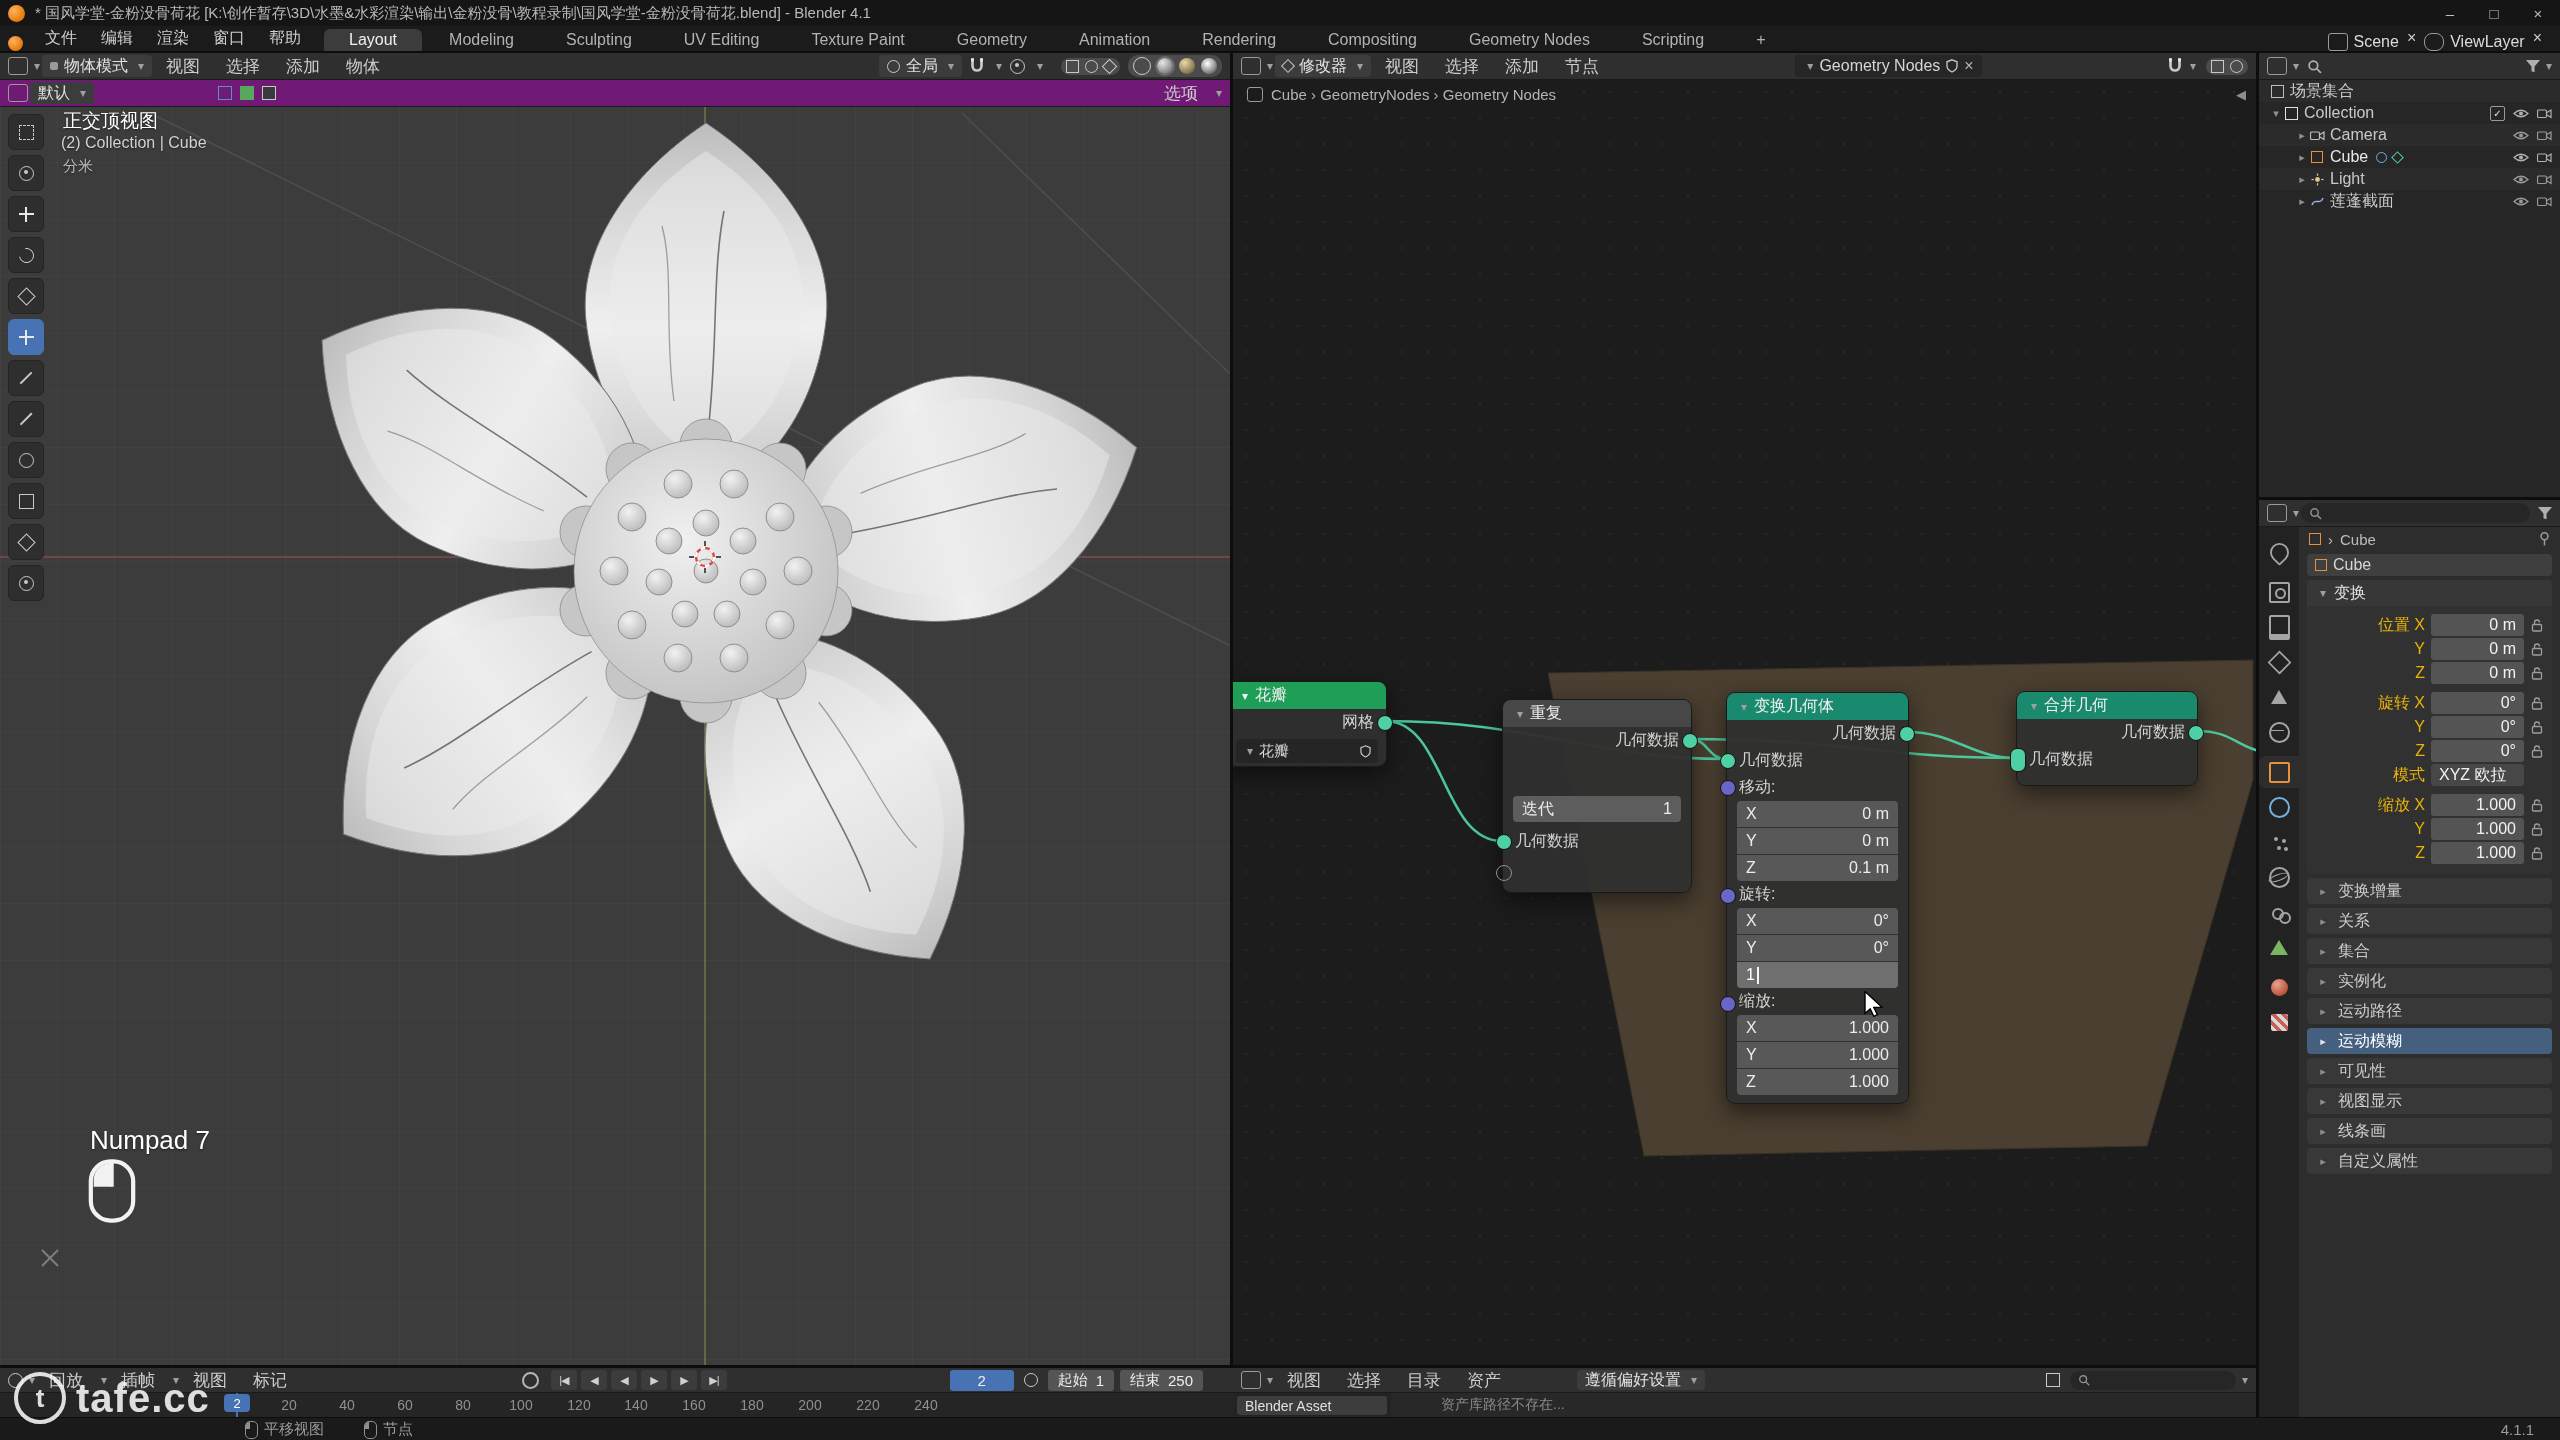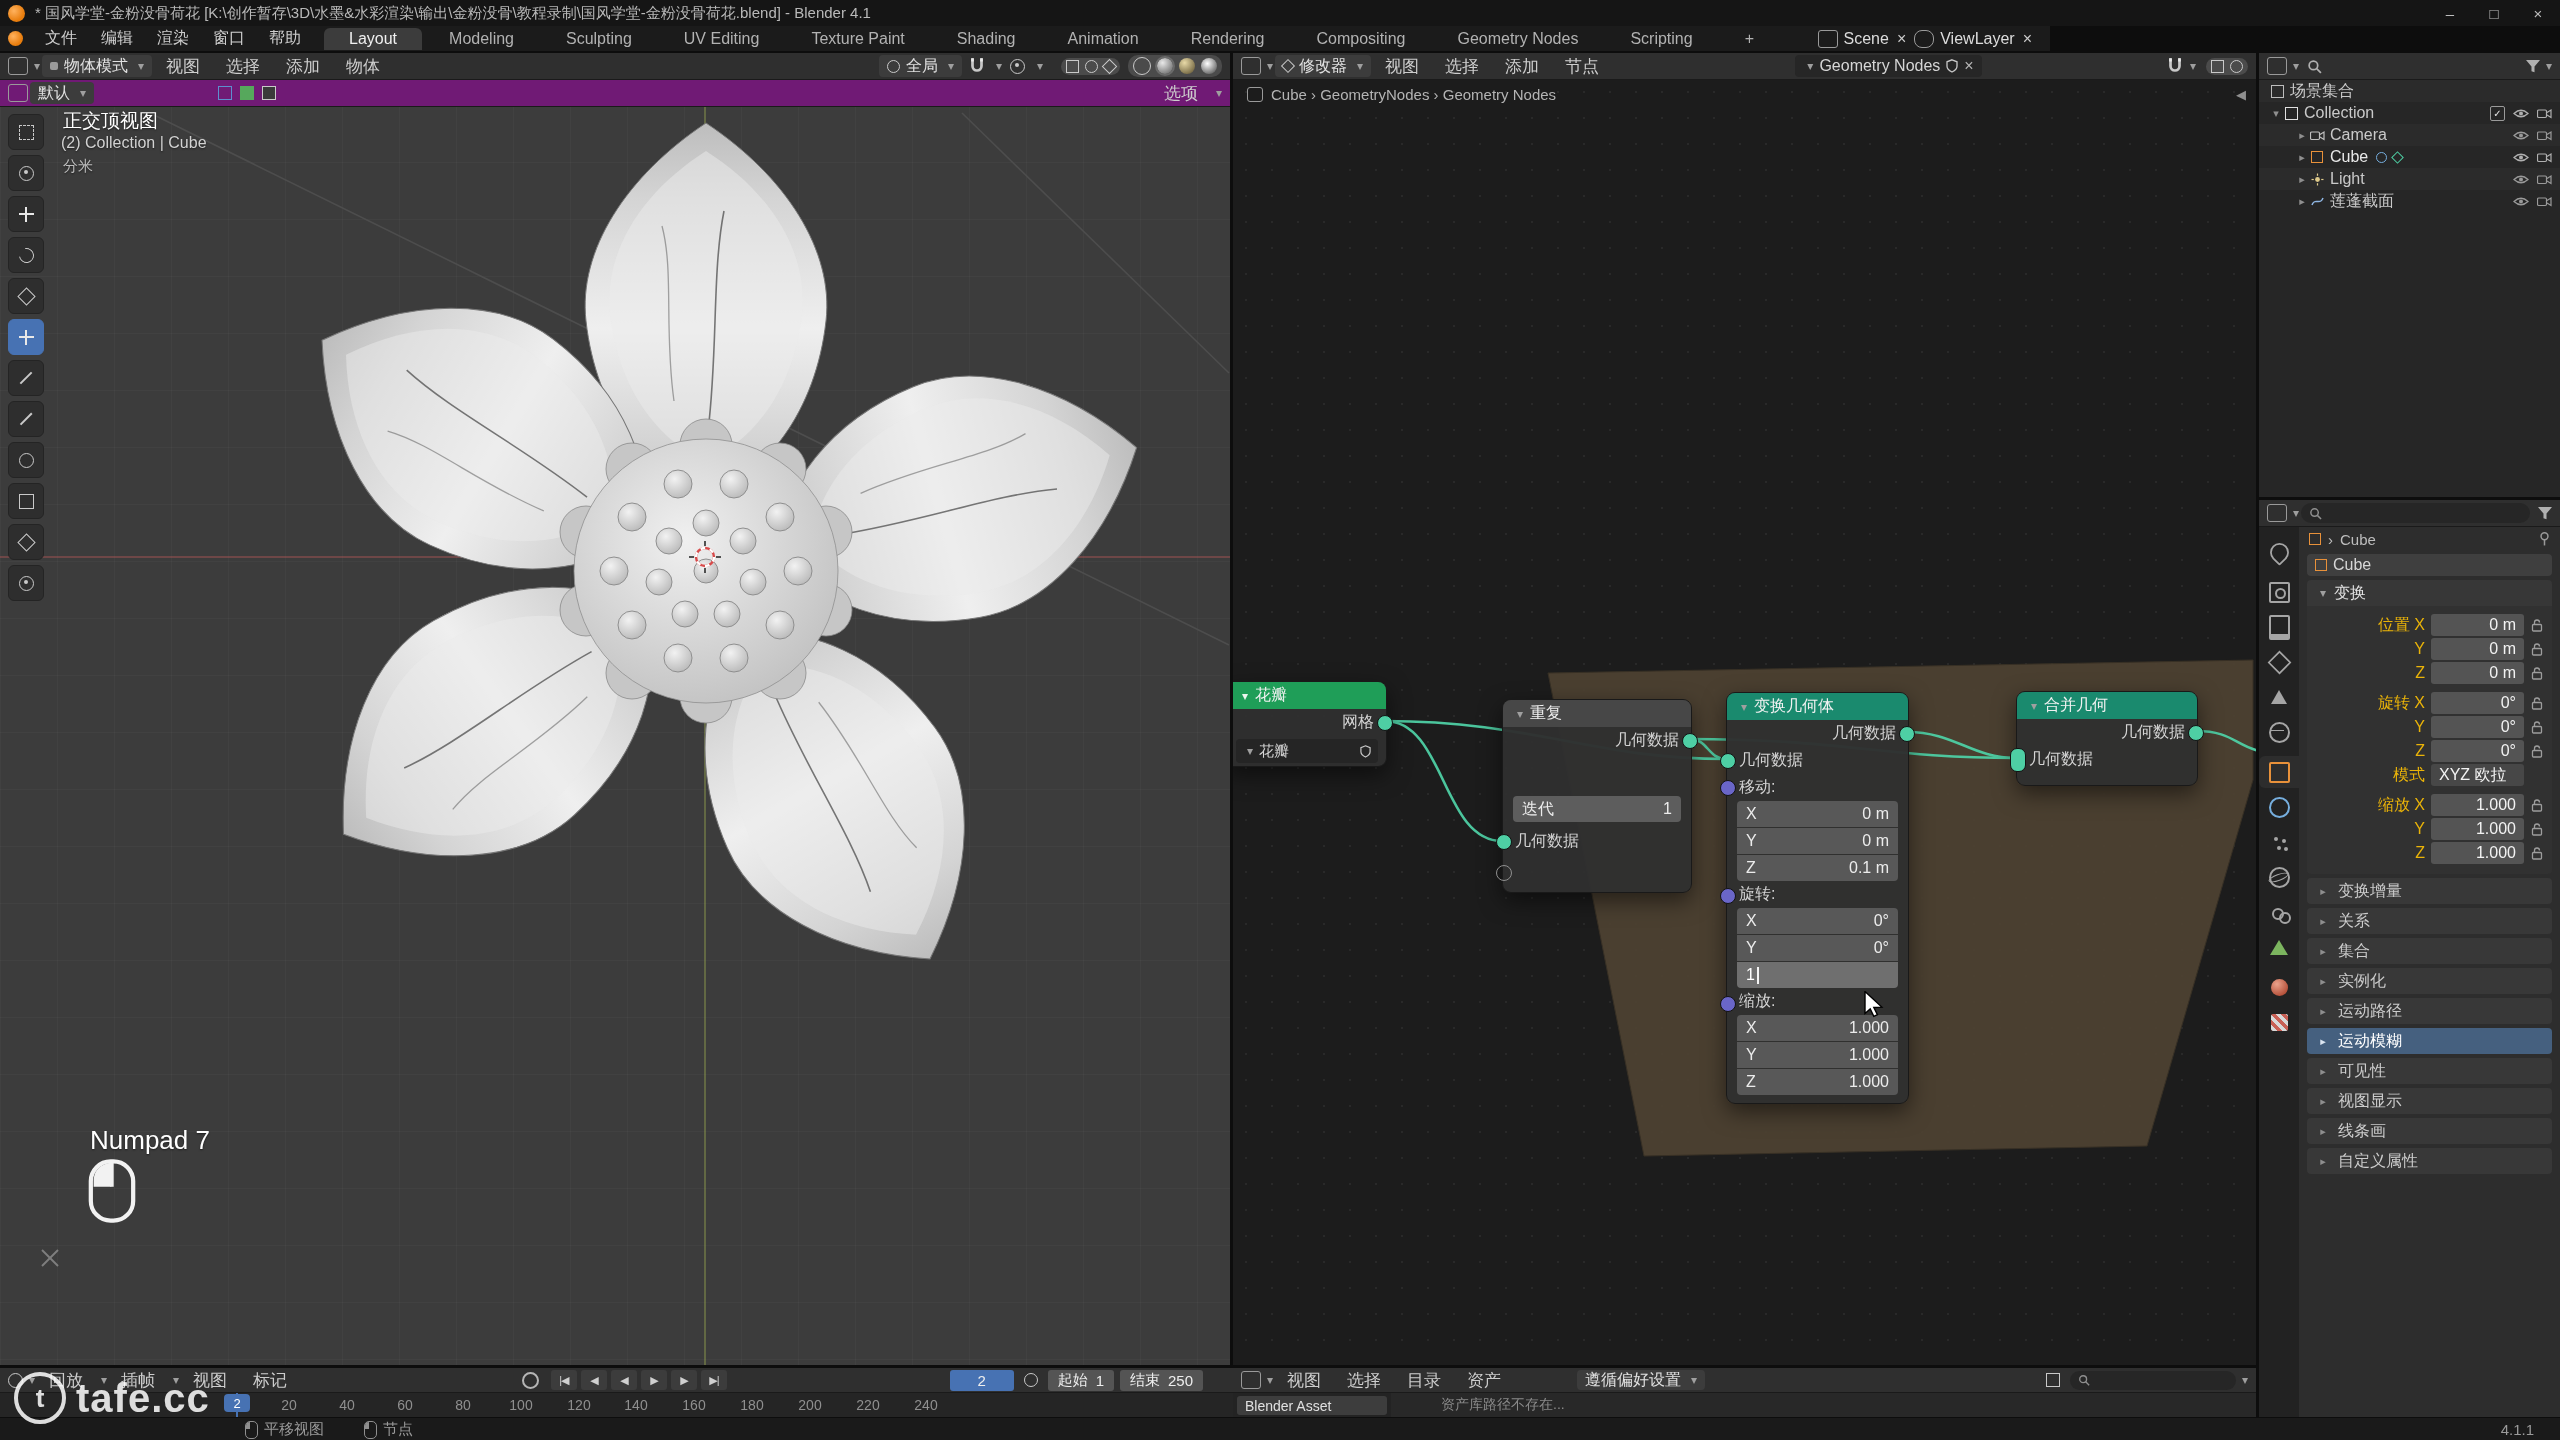--- a/index.html
+++ b/index.html
@@ -18,22 +18,22 @@
     padding:0 8px;font-size:16px;color:#e0e0e0}
   .darkfield{background:#262626;border-radius:4px;height:22px;display:flex;align-items:center;gap:6px;
     padding:0 8px;font-size:16px;color:#d6d6d6}
   
   #titlebar{position:absolute;left:0;top:0;width:2560px;height:26px;background:#151515;display:flex;
     align-items:center;font-size:15px;color:#b9b9b9}
   .winbtn{width:44px;text-align:center;font-size:15px;color:#bdbdbd}
   .blogo{width:17px;height:17px;border-radius:50%;background:radial-gradient(circle at 35% 35%,#ffb25e,#e87d0d 65%);
     margin:0 10px 0 8px;position:relative}
   
-  #menubar{position:absolute;left:0;top:26px;width:2050px;height:25px;background:#1b1b1b;display:flex;
-    align-items:center;border-bottom:2px solid #0d0d0d;font-size:16px}
+  #menubar{position:absolute;left:0;top:26px;width:2560px;height:25px;background:#1b1b1b;display:flex;
+    align-items:flex-end;border-bottom:2px solid #0d0d0d;font-size:16px}
   .wtab{padding:2px 25px;margin:0 1px;border-radius:6px 6px 0 0;color:#b2b2b2;font-size:16px}
   .wtab.active{background:#3c3c3c;color:#f0f0f0}
   
   #viewport{left:0;top:53px;width:1230px;height:1312px;background:#3c3c3c}
   #vp-canvas{position:absolute;left:0;top:52px;width:1230px;height:1260px;background:#3c3c3c;
     background-image:linear-gradient(rgba(255,255,255,.028) 1px,transparent 1px),
     linear-gradient(90deg,rgba(255,255,255,.028) 1px,transparent 1px);background-size:57px 57px}
   .ovl-title{position:absolute;font-size:19px;color:#ffffff;text-shadow:0 1px 2px rgba(0,0,0,.5)}
   .ovl-sub{position:absolute;font-size:16px;color:#d2d2d2;text-shadow:0 1px 2px rgba(0,0,0,.5)}
   .ovl-dim{position:absolute;font-size:15px;color:#bdbdbd;text-shadow:0 1px 2px rgba(0,0,0,.5)}
@@ -177,21 +177,21 @@
   <span class="menu">编辑</span>
   <span class="menu">渲染</span>
   <span class="menu">窗口</span>
   <span class="menu">帮助</span>
   <span style="width:10px"></span>
   <span class="wtab active">Layout</span>
   <span class="wtab">Modeling</span>
   <span class="wtab">Sculpting</span>
   <span class="wtab">UV Editing</span>
   <span class="wtab">Texture Paint</span>
-  <span class="wtab">Shading</span>
+  <span class="wtab">Geometry</span>
   <span class="wtab">Animation</span>
   <span class="wtab">Rendering</span>
   <span class="wtab">Compositing</span>
   <span class="wtab">Geometry Nodes</span>
   <span class="wtab">Scripting</span>
   <span class="wtab">+</span>
   <div class="grow"></div>
   <span class="icbox" style="margin-right:6px"></span>
   <span style="color:#dcdcdc">Scene</span>
   <span class="menu" style="padding:0 8px">×</span>

